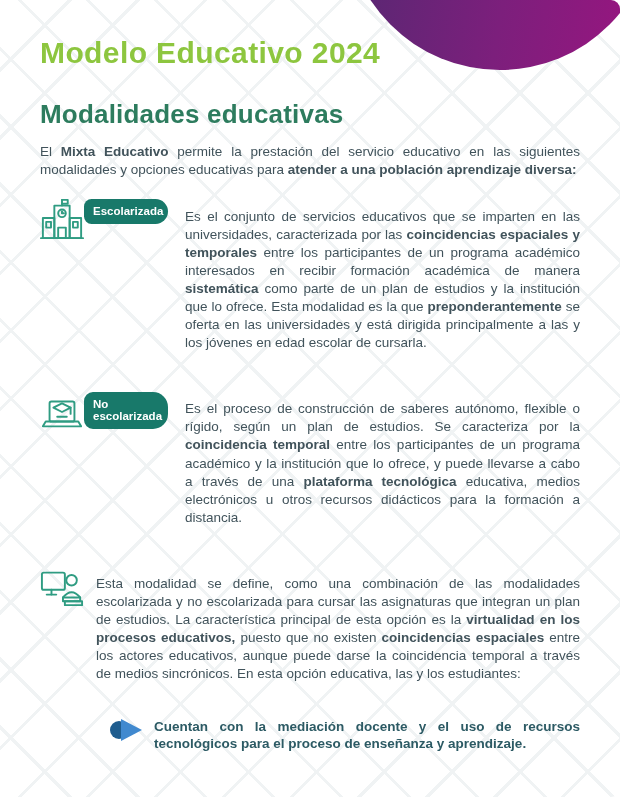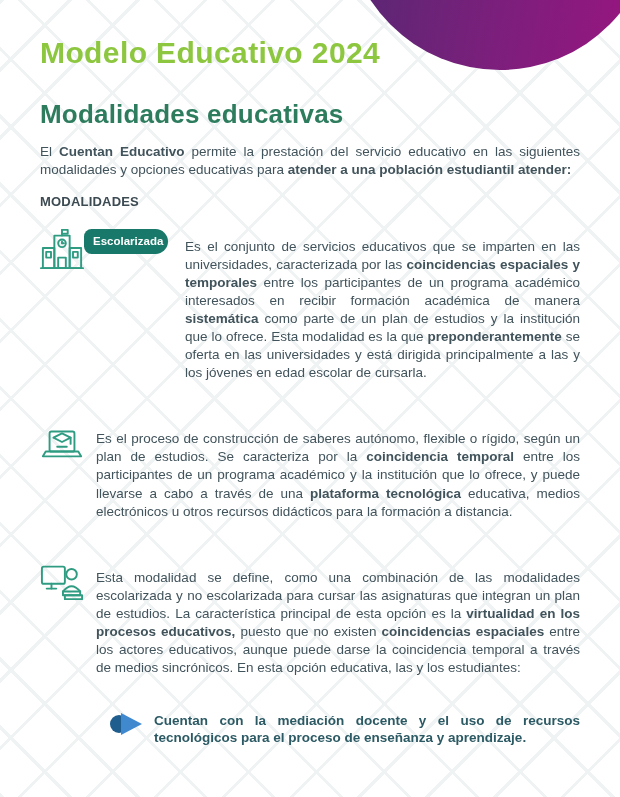--- a/index.html
+++ b/index.html
@@ -6,20 +6,21 @@
   .page{
     position:relative;
     width:620px;height:797px;
     overflow:hidden;
     background-color:#ffffff;
     background-image:
       repeating-linear-gradient(45deg, #f0f3f4 0 3px, transparent 3px 48px),
       repeating-linear-gradient(135deg, #f0f3f4 0 3px, transparent 3px 48px);
     font-family:"Liberation Sans", sans-serif;
     color:#41535b;
+    border-radius:9px;
   }
   .corner-circle{
     position:absolute;
     width:310px;height:310px;
     border-radius:50%;
     top:-240px;left:345px;
     background:linear-gradient(100deg,#4e2a70 0%,#7c1f7c 55%,#9c1480 100%);
   }
   .content{position:absolute;left:40px;top:0;width:540px;}
   .title{
@@ -75,23 +76,22 @@
 <div class="page">
 
   <div class="corner-circle"></div>
 
   <div class="content">
 
     <div class="title">Modelo Educativo 2024</div>
 
     <div class="subtitle">Modalidades educativas</div>
 
-    <p class="intro">El <strong>Cuentan Educativo</strong> permite la prestación del servicio educativo en las siguientes modalidades y opciones educativas para <strong>atender a una población estudiantil atender:</strong></p>
+    <p class="intro">El <strong>Mixta Educativo</strong> permite la prestación del servicio educativo en las siguientes modalidades y opciones educativas para <strong>atender a una población aprendizaje diversa:</strong></p>
 
-    <div class="mod-heading">MODALIDADES</div>
 
     <div class="sections">
 
       <div class="mod-row">
         <div class="mod-icon">
           <svg class="icon-svg" width="44" height="44" viewBox="0 0 46 44">
             <line x1="23" y1="8" x2="23" y2="2"></line>
             <polyline points="23,2 29,2 29,6 23,6"></polyline>
             <rect x="15" y="8" width="16" height="34"></rect>
             <circle cx="23" cy="16" r="4"></circle>
@@ -113,20 +113,23 @@
 
       <div class="mod-row">
         <div class="mod-icon">
           <svg class="icon-svg" width="44" height="44" viewBox="0 0 46 44">
             <rect x="10" y="11" width="26" height="21" rx="2"></rect>
             <polygon points="6,32 40,32 43,37 3,37"></polygon>
             <polygon points="23,13 32,17.5 23,22 14,17.5"></polygon>
             <line x1="32" y1="17.5" x2="32" y2="24"></line>
             <line x1="18" y1="27" x2="28" y2="27"></line>
           </svg>
+        </div>
+        <div class="mod-badge-col">
+          <span class="badge">No escolarizada</span>
         </div>
         <p class="mod-text">Es el proceso de construcción de saberes autónomo, flexible o rígido, según un plan de estudios. Se caracteriza por la <strong>coincidencia temporal</strong> entre los participantes de un programa académico y la institución que lo ofrece, y puede llevarse a cabo a través de una <strong>plataforma tecnológica</strong> educativa, medios electrónicos u otros recursos didácticos para la formación a distancia.</p>
       </div>
 
       <div class="mod-row">
         <div class="mod-icon">
           <svg class="icon-svg" width="44" height="44" viewBox="0 0 46 44">
             <rect x="2" y="8" width="24" height="18" rx="2"></rect>
             <line x1="12" y1="26" x2="12" y2="31"></line>
             <line x1="7" y1="31" x2="17" y2="31"></line>

